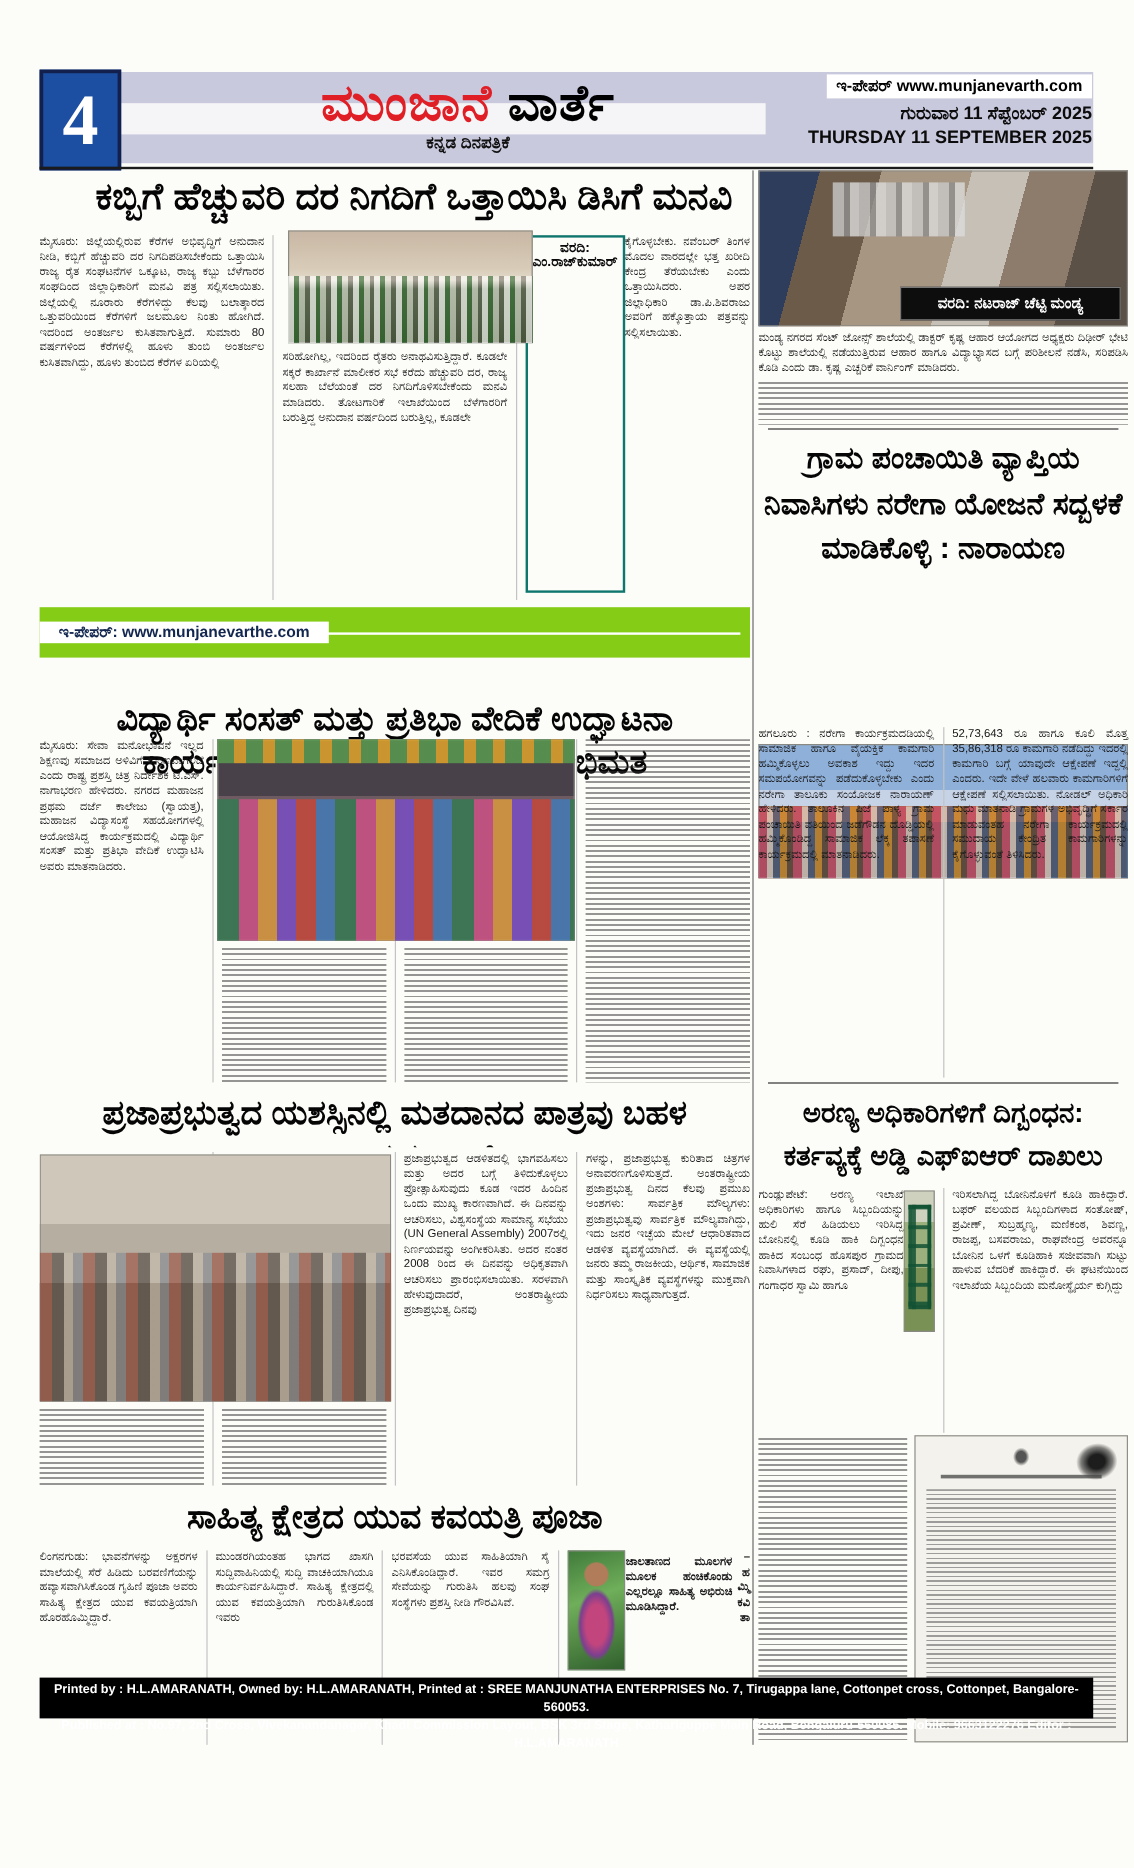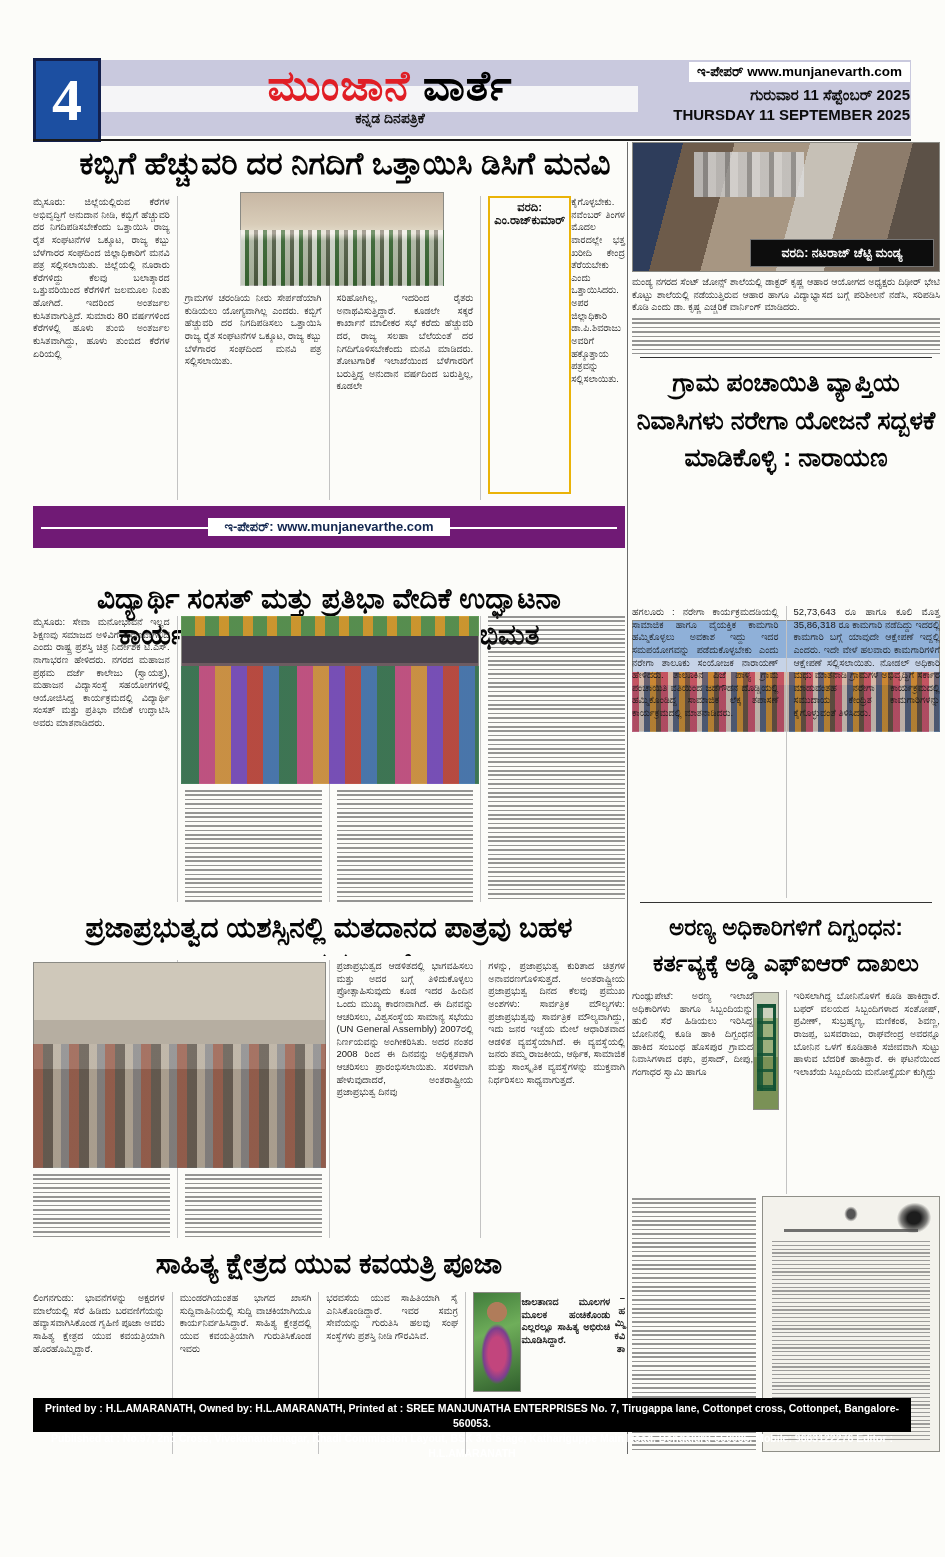--- a/index.html
+++ b/index.html
@@ -32,21 +32,21 @@
   .h-lg{font-size:28px;line-height:1.3;}
   .h-md{font-size:25px;line-height:1.5;}
   .h-sm{font-size:23px;line-height:1.55;}
   .cols{display:flex;gap:7px;}
   .col{flex:1;display:flex;flex-direction:row;min-width:0;}
   .col + .col{border-left:1px solid #c3c3c3;padding-left:7px;}
   .txt{margin:0 0 4px 0;font-size:9.5px;line-height:1.33;text-align:justify;color:#161616;
        word-break:break-word;}
   .fill{flex:1;min-height:10px;opacity:.5;
         background:repeating-linear-gradient(to bottom,#2e2e2e 0 1.6px,transparent 1.6px 4.4px);}
-  .byline-box{border:2px solid #eab308;padding:3px 4px;text-align:center;font-weight:bold;
+  .byline-box{border:2px solid #0f766e;padding:3px 4px;text-align:center;font-weight:bold;
               font-size:11.5px;margin-bottom:6px;color:#0a0a0a;}
   .hline{background:#333;height:1px;}
 
   
   .photo{position:relative;overflow:hidden;box-shadow:0 0 0 1px #8a8a84 inset;background:#a7a79e;}
   .ph-farmers{background:linear-gradient(180deg,#c7b6a3 0%,#d8ccb8 34%,#e3dbca 44%,#70805f 52%,#4f633d 100%);}
   .ph-farmers::after{content:"";position:absolute;left:0;right:0;top:40%;bottom:0;
      background:repeating-linear-gradient(90deg,rgba(255,255,255,.65) 0 5px,rgba(30,92,34,.55) 5px 9px,
         rgba(242,242,238,.5) 9px 14px,rgba(55,55,55,.35) 14px 18px);}
   .ph-kitchen{background:linear-gradient(105deg,#2e3d5b 0 15%,#6d5b4a 15% 30%,#a79682 30% 52%,
@@ -73,22 +73,22 @@
      background:repeating-linear-gradient(90deg,rgba(18,82,52,.85) 0 3px,transparent 3px 14px),
                 repeating-linear-gradient(0deg,rgba(18,82,52,.85) 0 3px,transparent 3px 16px);}
   .ph-woman{background:radial-gradient(circle 16px at 50% 20%,#b07c5a 0 60%,transparent 65%),
      radial-gradient(ellipse 46% 42% at 50% 62%,#c2457d 0 40%,#7a3f8f 62%,transparent 72%),
      linear-gradient(160deg,#3f7a3a,#6fae5a 40%,#2f5e2c);}
   .cap-overlay{position:absolute;right:6px;bottom:5px;width:182px;height:26px;background:#0d0d0d;
      border:1px solid #777;color:#fff;font-weight:bold;font-size:12.5px;display:flex;
      align-items:center;justify-content:center;white-space:nowrap;overflow:hidden;}
 
   
-  .banner{left:33px;top:506px;width:592px;height:42px;background:#701a75;display:flex;
-          align-items:center;justify-content:center;}
+  .banner{left:33px;top:506px;width:592px;height:42px;background:#84cc16;display:flex;
+          align-items:center;}
   .banner::before{content:"";position:absolute;left:8px;right:8px;top:50%;height:2px;background:#fff;}
   .banner .pill{position:relative;z-index:1;background:#fff;color:#12264f;font-weight:bold;
                 font-size:13px;padding:1px 16px;white-space:nowrap;}
 
   
   .doc{background:#f3f2ec;border:1px solid #8f8f88;box-sizing:border-box;}
   .doc .stamp{position:absolute;right:8px;top:6px;width:34px;height:30px;
      background:radial-gradient(#1d1d1d 28%,rgba(30,30,30,.55) 55%,transparent 72%);transform:rotate(-12deg);}
   .doc .crest{position:absolute;left:50%;top:8px;width:16px;height:18px;transform:translateX(-50%);
      background:radial-gradient(#555 35%,transparent 60%);}
@@ -121,24 +121,20 @@
   <div class="abs vdiv"></div>
 
   <div class="abs headline h-xl" style="left:49px;top:142px;width:592px;height:50px;">ಕಬ್ಬಿಗೆ ಹೆಚ್ಚುವರಿ ದರ ನಿಗದಿಗೆ ಒತ್ತಾಯಿಸಿ ಡಿಸಿಗೆ ಮನವಿ</div>
 
   <div class="abs cols" style="left:33px;top:196px;width:592px;height:304px;">
     <div class="col">
       <p class="txt">ಮೈಸೂರು: ಜಿಲ್ಲೆಯಲ್ಲಿರುವ ಕೆರೆಗಳ ಅಭಿವೃದ್ಧಿಗೆ ಅನುದಾನ ನೀಡಿ, ಕಬ್ಬಿಗೆ ಹೆಚ್ಚುವರಿ ದರ ನಿಗದಿಪಡಿಸಬೇಕೆಂದು ಒತ್ತಾಯಿಸಿ ರಾಜ್ಯ ರೈತ ಸಂಘಟನೆಗಳ ಒಕ್ಕೂಟ, ರಾಜ್ಯ ಕಬ್ಬು ಬೆಳೆಗಾರರ ಸಂಘದಿಂದ ಜಿಲ್ಲಾಧಿಕಾರಿಗೆ ಮನವಿ ಪತ್ರ ಸಲ್ಲಿಸಲಾಯಿತು. ಜಿಲ್ಲೆಯಲ್ಲಿ ನೂರಾರು ಕೆರೆಗಳಿದ್ದು ಕೆಲವು ಬಲಾತ್ಕಾರದ ಒತ್ತುವರಿಯಿಂದ ಕೆರೆಗಳಿಗೆ ಜಲಮೂಲ ನಿಂತು ಹೋಗಿದೆ. ಇದರಿಂದ ಅಂತರ್ಜಲ ಕುಸಿತವಾಗುತ್ತಿದೆ. ಸುಮಾರು 80 ವರ್ಷಗಳಿಂದ ಕೆರೆಗಳಲ್ಲಿ ಹೂಳು ತುಂಬಿ ಅಂತರ್ಜಲ ಕುಸಿತವಾಗಿದ್ದು, ಹೂಳು ತುಂಬಿದ ಕೆರೆಗಳ ಏರಿಯಲ್ಲಿ</p>
       <div class="fill"></div>
     </div>
     <div class="col" style="padding-top:96px;">
-      <p class="txt">ಗ್ರಾಮಗಳ ಚರಂಡಿಯ ನೀರು ಸೇರ್ಪಡೆಯಾಗಿ ಕುಡಿಯಲು ಯೋಗ್ಯವಾಗಿಲ್ಲ ಎಂದರು. ಕಬ್ಬಿಗೆ ಹೆಚ್ಚುವರಿ ದರ ನಿಗದಿಪಡಿಸಲು ಒತ್ತಾಯಿಸಿ ರಾಜ್ಯ ರೈತ ಸಂಘಟನೆಗಳ ಒಕ್ಕೂಟ, ರಾಜ್ಯ ಕಬ್ಬು ಬೆಳೆಗಾರರ ಸಂಘದಿಂದ ಮನವಿ ಪತ್ರ ಸಲ್ಲಿಸಲಾಯಿತು.</p>
-      <div class="fill"></div>
-    </div>
-    <div class="col" style="padding-top:96px;">
       <p class="txt">ಸರಿಹೋಗಿಲ್ಲ, ಇದರಿಂದ ರೈತರು ಅನಾಥವಿಸುತ್ತಿದ್ದಾರೆ. ಕೂಡಲೇ ಸಕ್ಕರೆ ಕಾರ್ಖಾನೆ ಮಾಲೀಕರ ಸಭೆ ಕರೆದು ಹೆಚ್ಚುವರಿ ದರ, ರಾಜ್ಯ ಸಲಹಾ ಬೆಲೆಯಂತೆ ದರ ನಿಗದಿಗೊಳಿಸಬೇಕೆಂದು ಮನವಿ ಮಾಡಿದರು. ತೋಟಗಾರಿಕೆ ಇಲಾಖೆಯಿಂದ ಬೆಳೆಗಾರರಿಗೆ ಬರುತ್ತಿದ್ದ ಅನುದಾನ ವರ್ಷದಿಂದ ಬರುತ್ತಿಲ್ಲ, ಕೂಡಲೇ</p>
       <div class="fill"></div>
     </div>
     <div class="col">
       <div class="byline-box">ವರದಿ: ಎಂ.ರಾಜ್‌ಕುಮಾರ್</div>
       <p class="txt">ಕೈಗೊಳ್ಳಬೇಕು. ನವೆಂಬರ್ ತಿಂಗಳ ಮೊದಲ ವಾರದಲ್ಲೇ ಭತ್ತ ಖರೀದಿ ಕೇಂದ್ರ ತೆರೆಯಬೇಕು ಎಂದು ಒತ್ತಾಯಿಸಿದರು. ಅಪರ ಜಿಲ್ಲಾಧಿಕಾರಿ ಡಾ.ಪಿ.ಶಿವರಾಜು ಅವರಿಗೆ ಹಕ್ಕೊತ್ತಾಯ ಪತ್ರವನ್ನು ಸಲ್ಲಿಸಲಾಯಿತು.</p>
       <div class="fill"></div>
     </div>
     <div class="photo ph-farmers" style="position:absolute;left:207px;top:-4px;width:204px;height:94px;"></div>
   </div>

